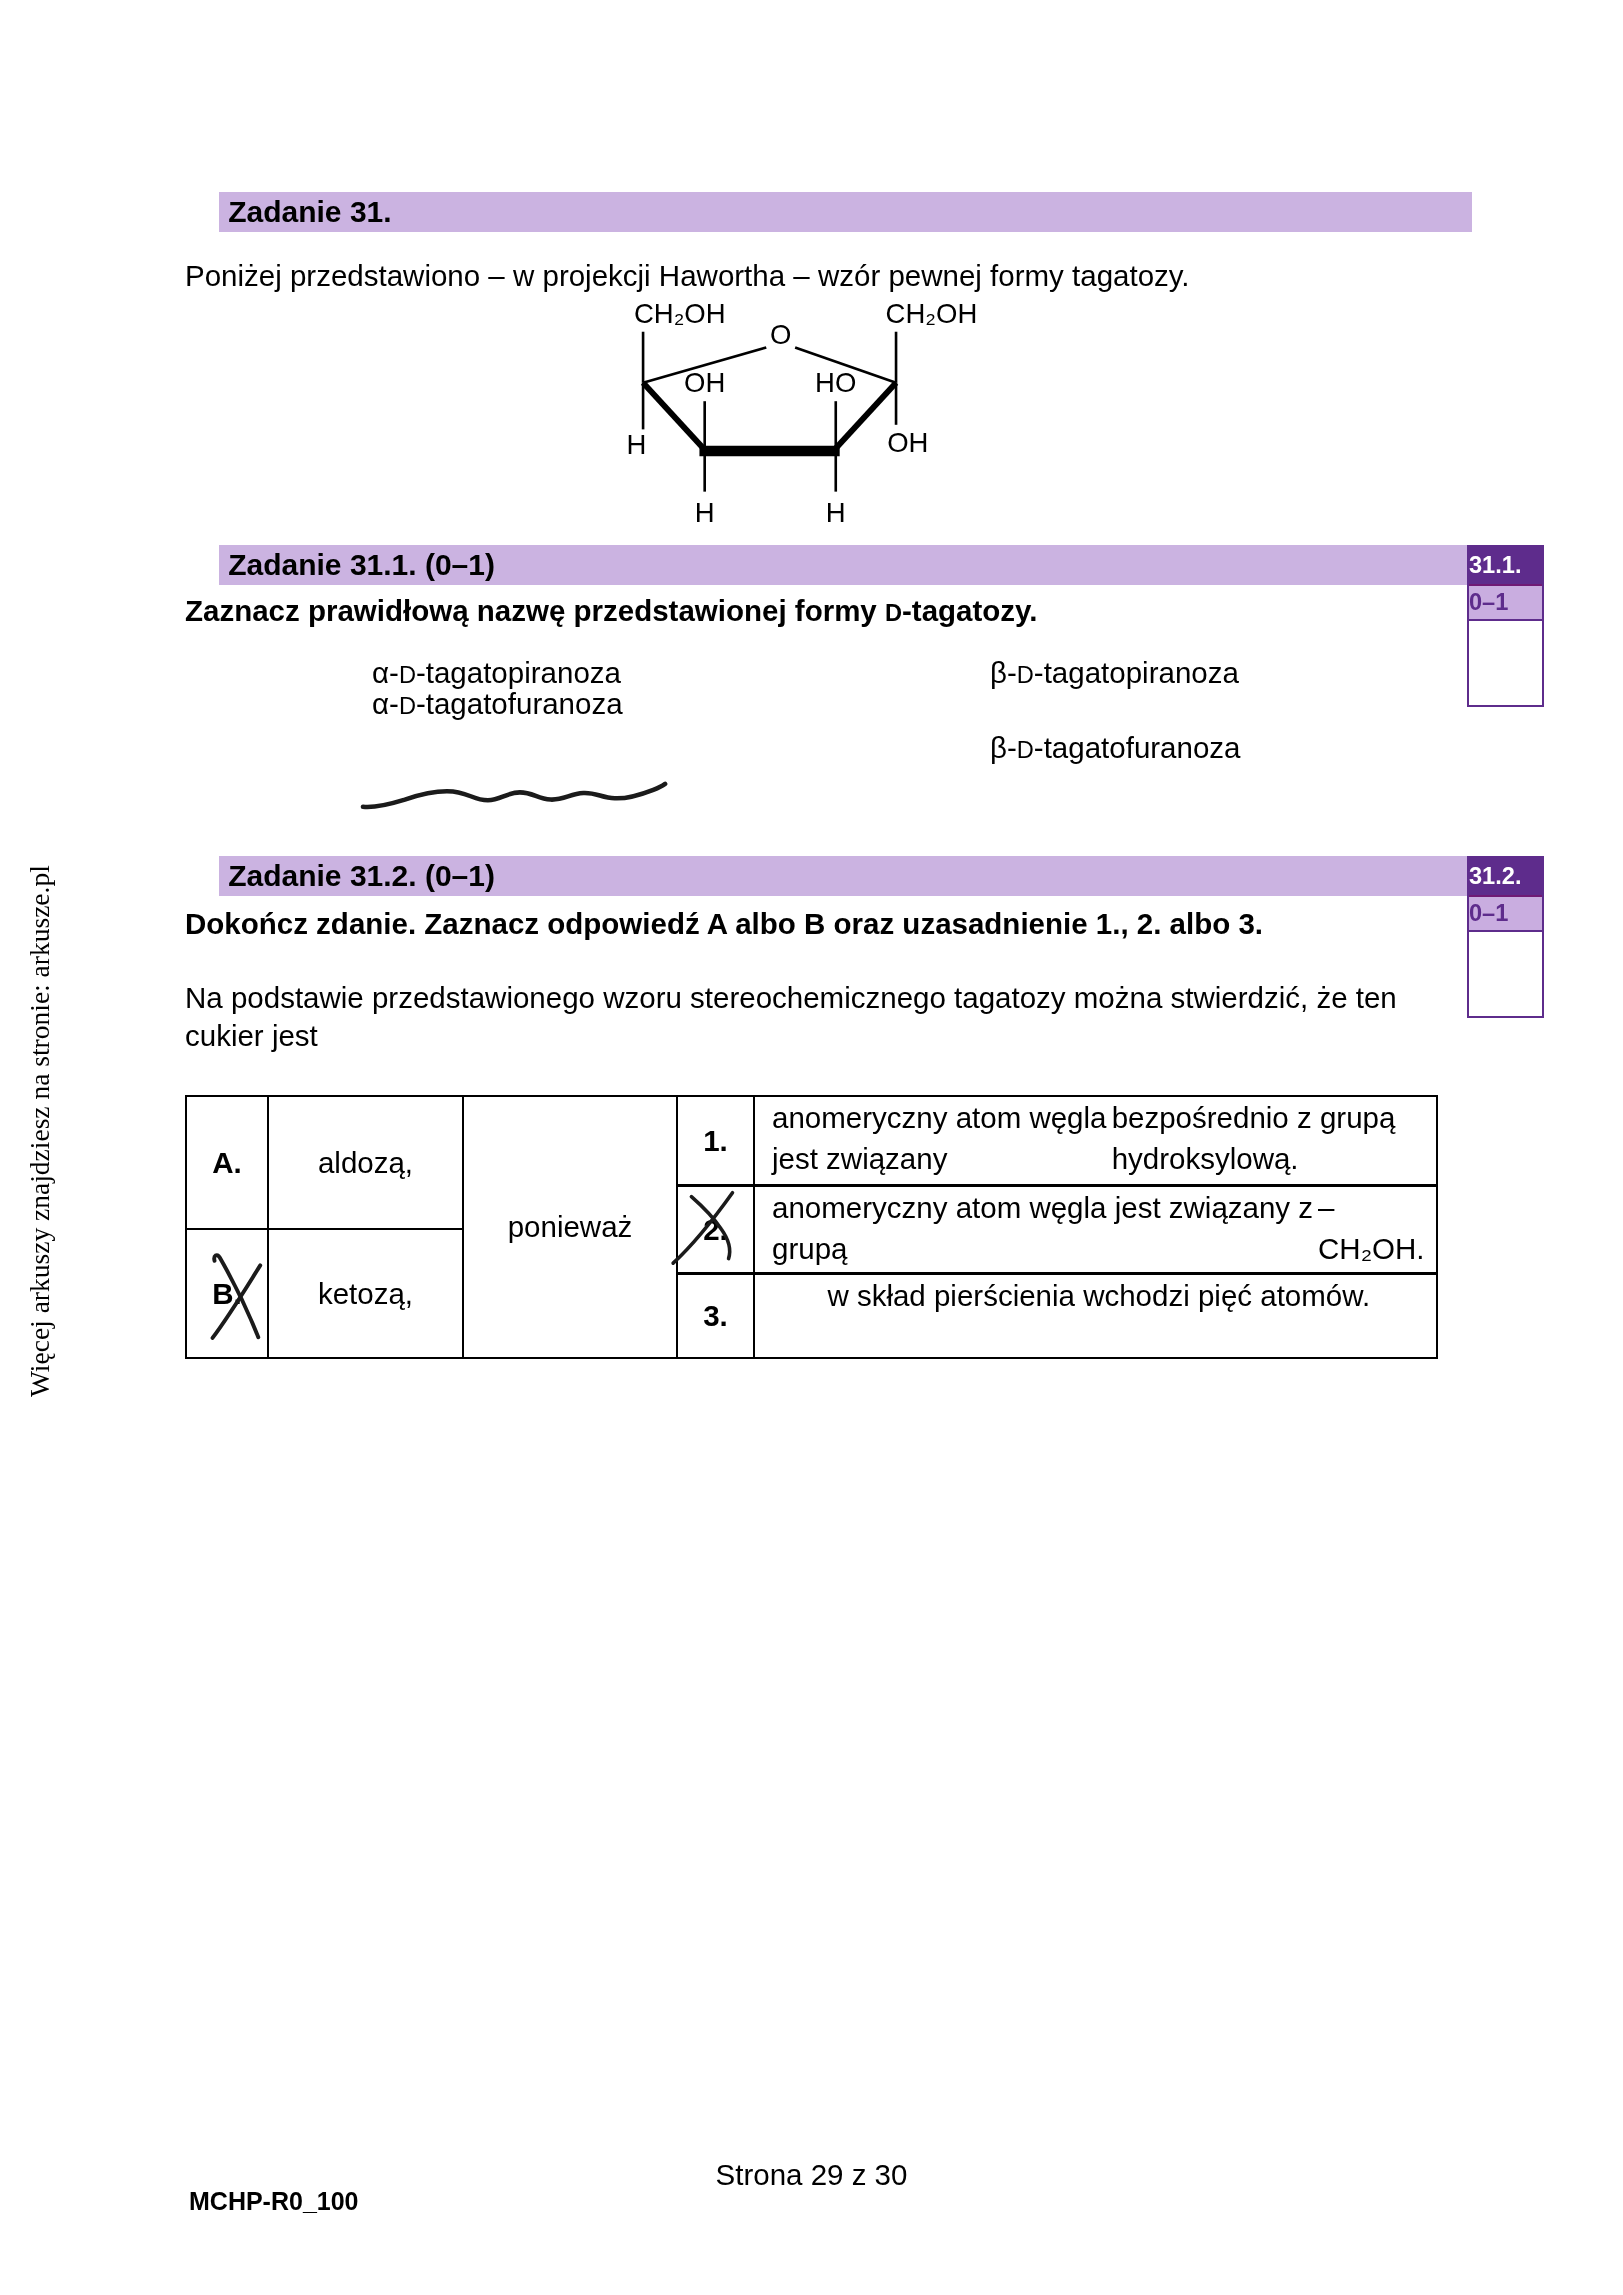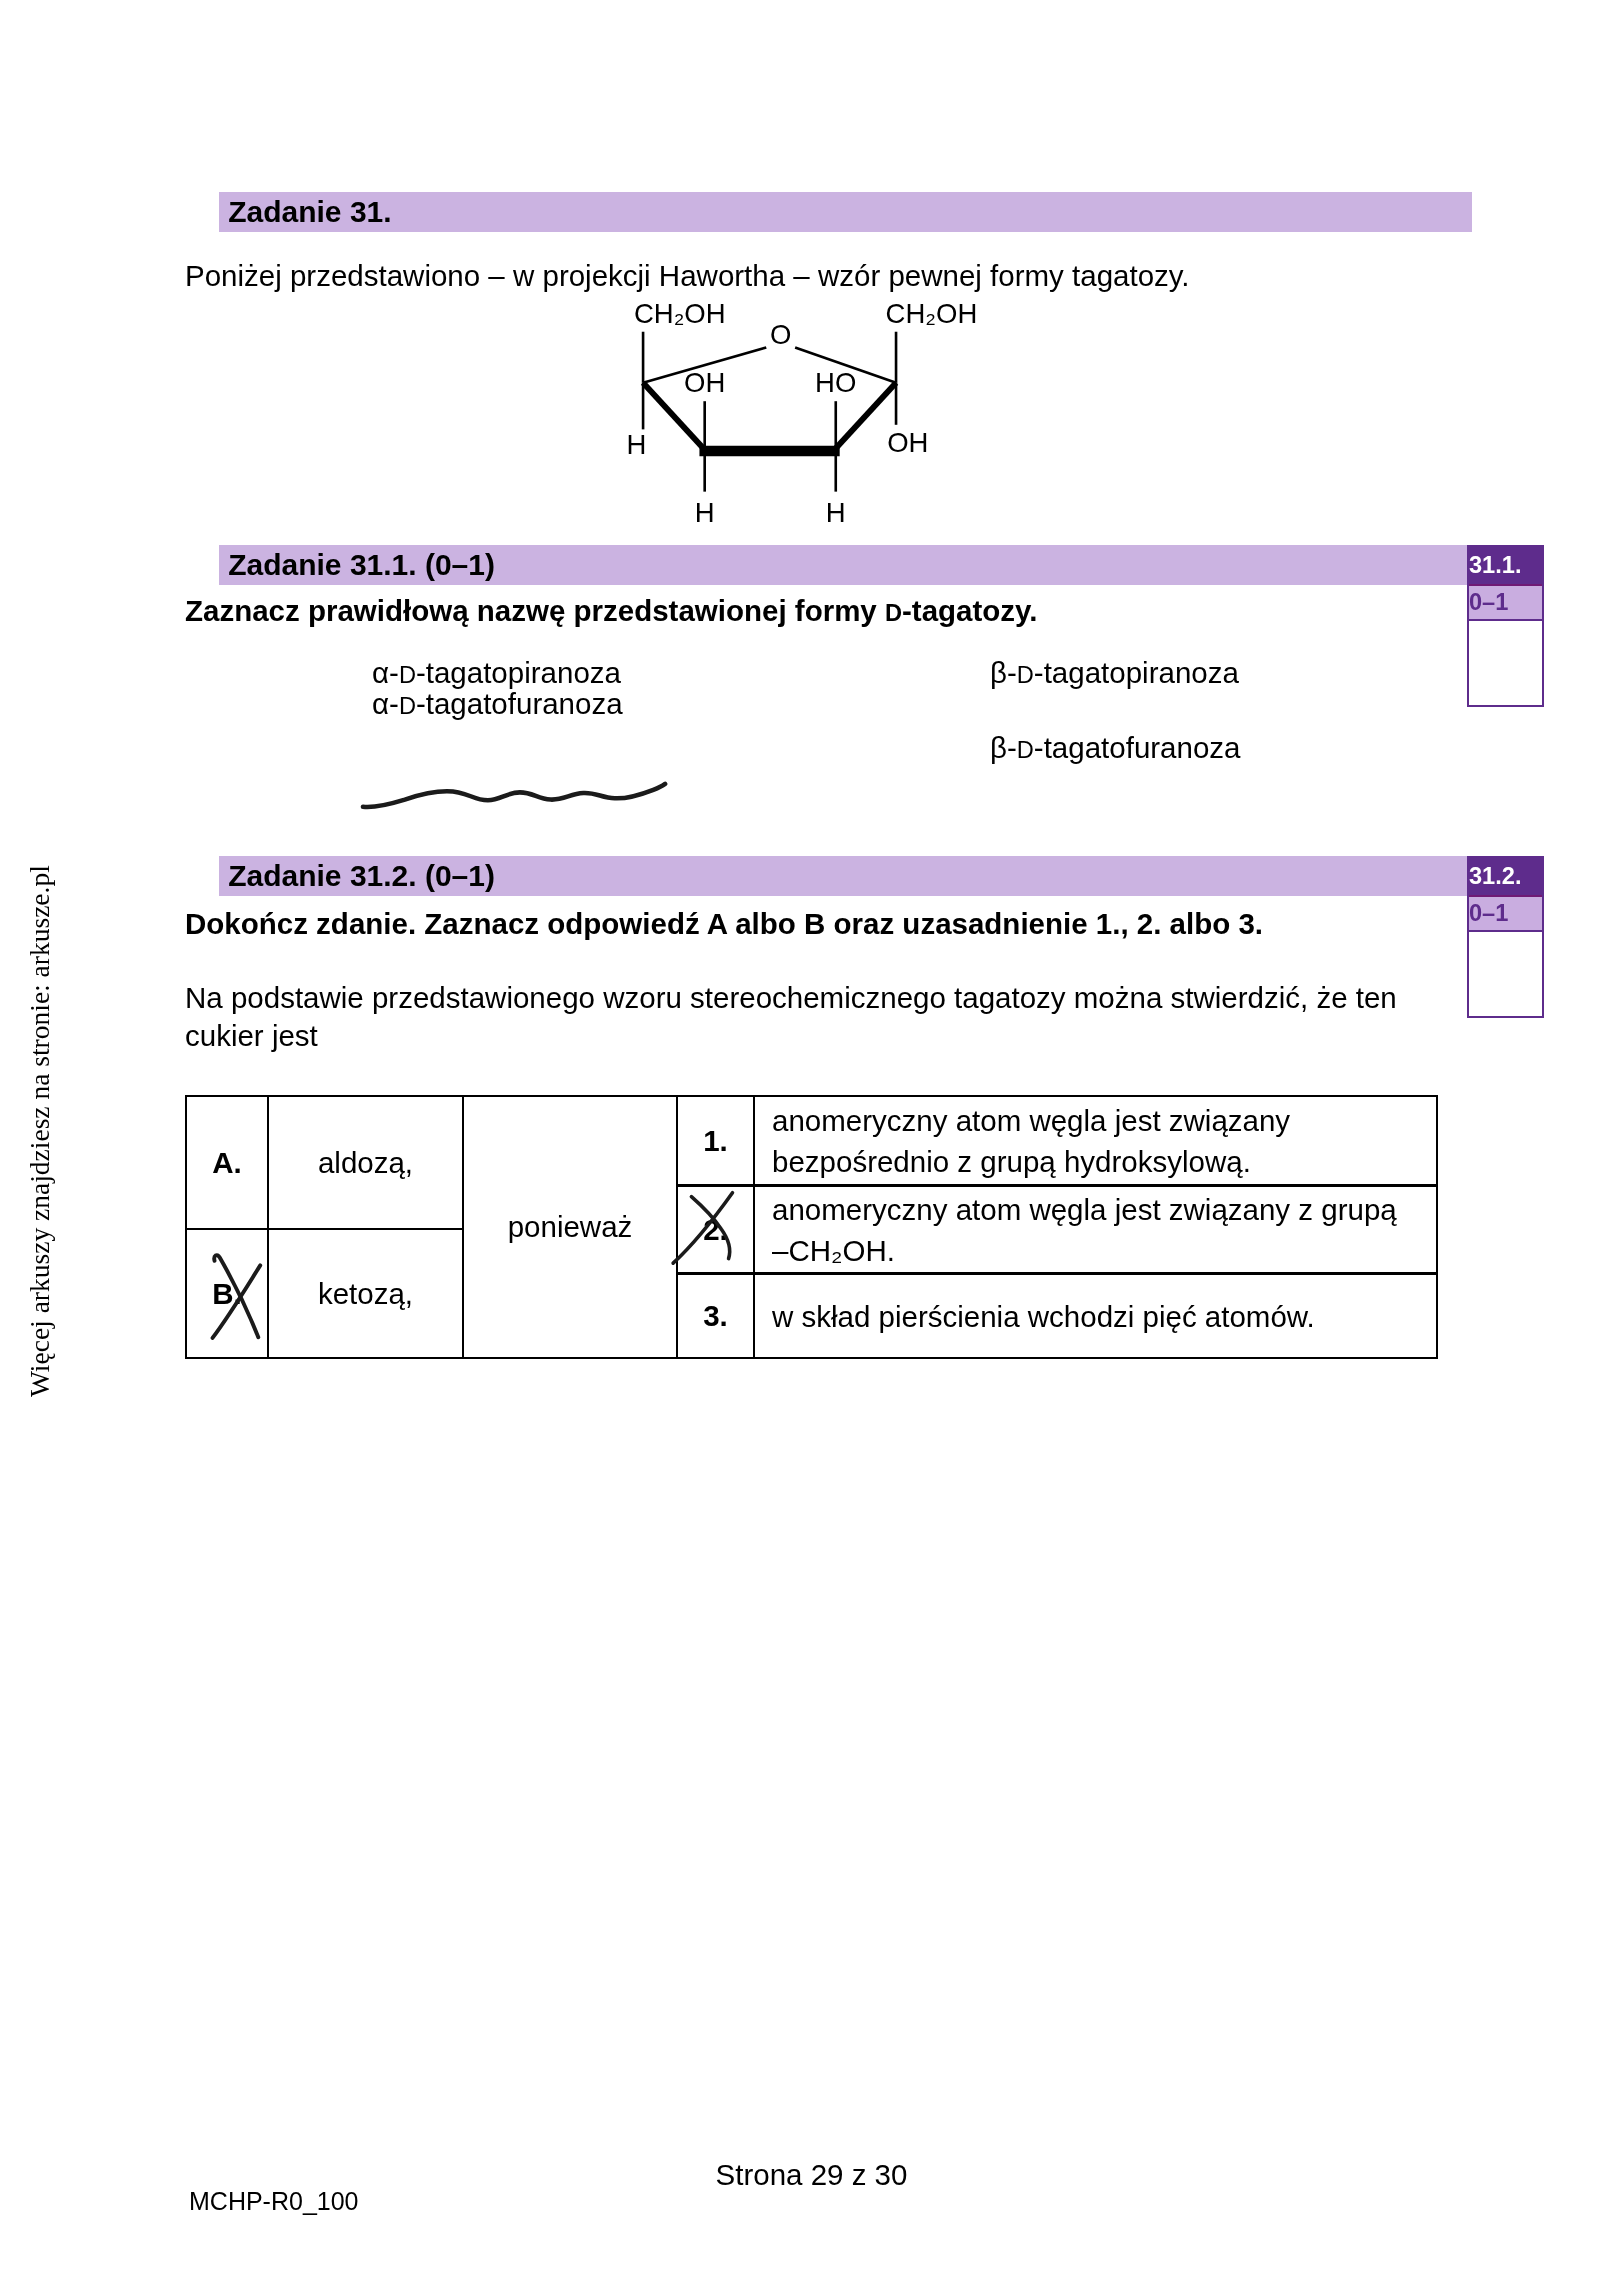--- a/index.html
+++ b/index.html
@@ -51,32 +51,32 @@
     position:absolute;left:185px;top:1095px;width:1253px;height:264px;
     display:grid;grid-template-columns:82px 195px 214px 77px auto;
     grid-template-rows:90px 43px 45px auto;
     border:2.6px solid #000;box-sizing:border-box;font-size:29.5px;
   }
   .tc{border-right:2px solid #000;border-bottom:2px solid #000;
     display:flex;align-items:center;justify-content:center;box-sizing:border-box;}
   .tc.no-r{border-right:none}
   .tc.no-b{border-bottom:none}
   .tc.thick-b{border-bottom:3.9px solid #000}
-  .tc.just{flex-direction:column;align-items:flex-start;justify-content:center;
+  .tc.just{flex-direction:row;align-items:flex-start;justify-content:center;
     padding-left:17px;padding-right:10.5px;line-height:41px;}
   
   .side-note{
     position:absolute;left:23.6px;top:779px;height:704px;
     writing-mode:vertical-rl;transform:rotate(180deg);
     font-family:"Liberation Serif","DejaVu Serif",serif;font-size:27.5px;
     text-align:center;white-space:nowrap;
   }
   .footer-page{position:absolute;left:0;top:2157px;width:1623px;text-align:center;
     font-size:29.5px;line-height:35px;}
-  .footer-code{position:absolute;left:189px;top:2186px;font-weight:normal;font-size:25px;line-height:30px;text-align:right;}
+  .footer-code{position:absolute;left:189px;top:2186px;font-weight:bold;font-size:25px;line-height:30px;text-align:right;}
 </style>
 </head>
 <body>
 
 <div class="page">
 
   <div class="band band31">
     <span>Zadanie 31.</span>
   </div>
 

